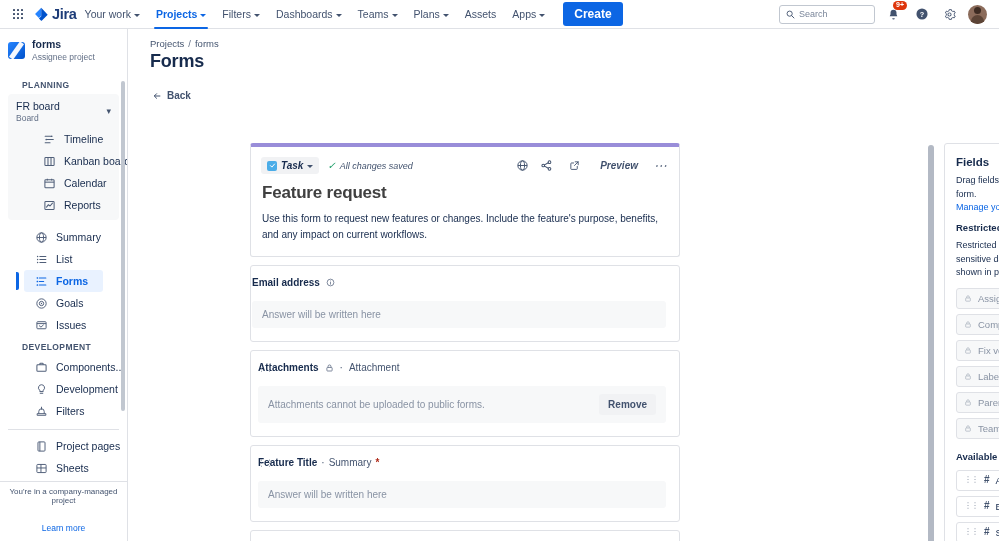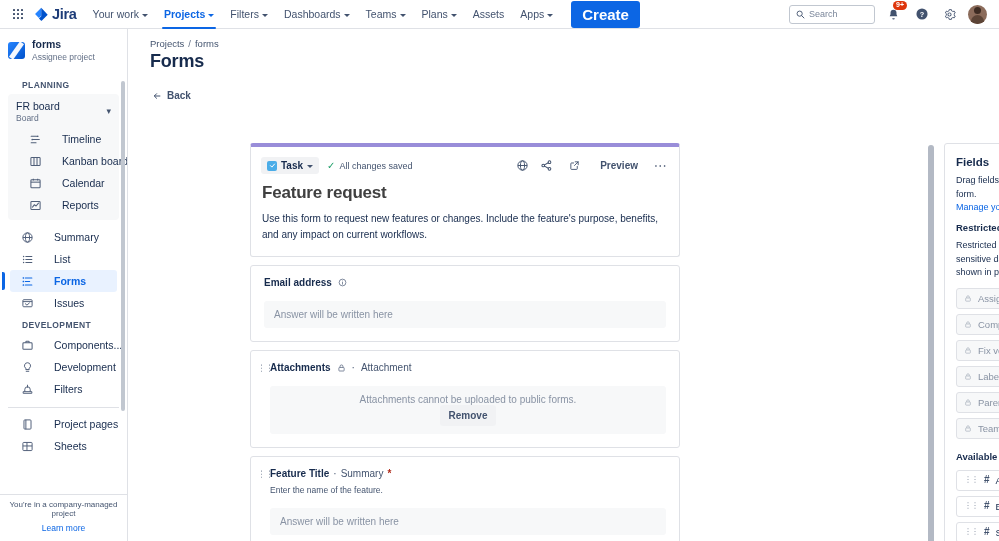--- a/index.html
+++ b/index.html
@@ -27,21 +27,21 @@
     display: flex; align-items: center; justify-content: center;
     border-radius: 3px; cursor: pointer;
   }
   .appswitch .grid {
     display: grid; grid-template-columns: repeat(3, 2.4px);
     grid-gap: 1.4px;
   }
   .appswitch .grid i { width: 2.4px; height: 2.4px; background: #42526e; border-radius: 0.5px; display:block;}
   .logo {
     display: flex; align-items: center; gap: 3px;
-    margin-left: 6px; margin-right: 8px; cursor: pointer;
+    margin-left: 6px; margin-right: 0; cursor: pointer;
   }
   .logo-mark { width: 15px; height: 15px; }
   .logo-text {
     font-size: 14.5px; font-weight: 700; color: #1d3c78;
     letter-spacing: -0.3px;
   }
   .navitems { display: flex; align-items: center; gap: 0; height: 29px; }
   .navitem {
     font-size: 10.5px; color: #42526e;
     padding: 0 8px; height: 29px;
@@ -57,32 +57,32 @@
   .caret {
     width: 0; height: 0;
     border-left: 3px solid transparent;
     border-right: 3px solid transparent;
     border-top: 3.4px solid currentColor;
     display: inline-block;
     position: relative; top: 1px;
   }
   .create-btn {
     background: #0c66e4; color: #fff;
-    font-size: 15px; font-weight: 600;
+    font-size: 12px; font-weight: 600;
     border: none; border-radius: 3px;
     padding: 5px 11px; margin-left: 10px;
     cursor: pointer;
   }
   .topnav-right {
     margin-left: auto;
     display: flex; align-items: center; gap: 9px;
     padding-right: 4px;
   }
   .searchbox {
-    width: 86px; height: 19px;
+    width: 96px; height: 19px;
     border: 1px solid #c1c7d0; border-radius: 3px;
     display: flex; align-items: center; gap: 4px;
     padding: 0 6px; background: #fff; cursor: text;
   }
   .searchbox .sph { font-size: 9px; color: #7a869a; }
   .icon-btn {
     width: 19px; height: 19px;
     display: flex; align-items: center; justify-content: center;
     border-radius: 50%; cursor: pointer; position: relative;
     color: #42526e;
@@ -153,22 +153,22 @@
   .sb-board-head {
     display: flex; align-items: center; padding: 2px 8px 4px 8px;
     cursor: pointer;
   }
   .sb-board-title { font-size: 10.5px; color: #172b4d; line-height: 1.3; font-weight: 400;}
   .sb-board-sub { font-size: 8.5px; color: #626f86; line-height: 1.3; }
   .sb-chev {
     margin-left: auto; color: #44546f; font-size: 9px; line-height: 1;
   }
   .sb-item {
-    display: flex; align-items: center; gap: 20px;
-    padding: 4px 10px; margin: 0 10px;
+    display: flex; align-items: center; gap: 8px;
+    padding: 4px 10px; margin: 0 24px;
     border-radius: 3px; cursor: pointer; position: relative;
     min-height: 22px;
   }
   .sb-item .lbl { font-size: 10.5px; color: #172b4d; white-space: nowrap; }
   .sb-item.selected { background: #e9f2ff; }
   .sb-item.selected .lbl { color: #0c66e4; font-weight: 600; }
   .sb-item.selected::before {
     content: ""; position: absolute; left: -8px; top: 2px; bottom: 2px;
     width: 2.5px; background: #0c66e4; border-radius: 0 2px 2px 0;
   }
@@ -179,21 +179,21 @@
     font-size: 6.5px; font-weight: 700; color: #5e4db2;
     background: #eae6ff; border-radius: 2px;
     padding: 1px 3px; letter-spacing: 0.3px; margin-left: 4px;
   }
   .sb-footer {
     border-top: 1px solid #dfe1e6;
     padding: 5px 6px 8px 6px; text-align: center;
     background: #fff;
   }
   .sb-footer .f1 { font-size: 8px; color: #44546f; }
-  .sb-footer .f2 { font-size: 8.5px; color: #0c66e4; margin-top: 5px; cursor: pointer; font-weight: 500;}
+  .sb-footer .f2 { font-size: 8.5px; color: #0c66e4; margin-top: 18px; cursor: pointer; font-weight: 500;}
   .sb-track {
     position: absolute; top: 52px; bottom: 52px; right: 2px; width: 4px;
   }
   .sb-thumb {
     position: absolute; top: 0; width: 4px; height: 330px;
     background: #c1c7d0; border-radius: 2px;
   }
 
   
   .main {
@@ -229,21 +229,21 @@
   }
   .form-card {
     background: #fff;
     border: 1px solid #dfe1e6;
     border-top: 4px solid #998dd9;
     border-radius: 3px;
     margin-bottom: 8px;
     padding: 10px 10px 14px 10px;
   }
   .form-toolbar {
-    display: flex; align-items: center; gap: 8px;
+    display: flex; align-items: center; gap: 8px; font-style: italic;
   }
   .type-pill {
     display: flex; align-items: center; gap: 4px;
     background: #f1f2f4; border-radius: 3px;
     padding: 3px 6px; cursor: pointer;
   }
   .type-pill .ti {
     width: 10px; height: 10px; border-radius: 2px;
     background: #4bade8; display: flex; align-items: center; justify-content: center;
   }
@@ -268,21 +268,21 @@
     font-size: 17px; font-weight: 600; color: #404040;
     margin: 9px 0 0 1px; letter-spacing: -0.2px;
   }
   .form-desc {
     font-size: 10px; color: #172b4d; line-height: 1.55;
     margin: 8px 0 0 1px; max-width: 400px;
   }
   .field-card {
     background: #fff; border: 1px solid #dfe1e6;
     border-radius: 3px; margin-bottom: 8px;
-    padding: 11px 13px 13px 13px;
+    padding: 11px 13px 13px 1px;
     position: relative;
   }
   .field-head {
     display: flex; align-items: center; gap: 6px;
     font-size: 10px; color: #172b4d;
     margin-left: 0px;
   }
   .drag-handle {
     position: absolute; left: 6px; top: 13px;
     color: #8993a4; font-size: 9px; line-height: 1;
@@ -298,21 +298,21 @@
   .answer-box {
     background: #f7f8f9; border: 1px solid transparent;
     border-radius: 3px; margin-top: 13px;
     padding: 7px 9px;
     font-size: 10px; color: #8993a4;
     min-height: 24px;
     display: flex; align-items: center;
     cursor: text;
   }
   .answer-box.disabled {
-    justify-content: space-between; align-items: center; flex-direction: column;
+    justify-content: space-between; align-items: center;
   }
   .remove-btn {
     background: #f1f2f4; color: #42526e;
     font-size: 10px; font-weight: 600;
     border: none; border-radius: 3px;
     padding: 5px 9px; cursor: pointer;
   }
 
   
   .outer-track {
@@ -547,20 +547,30 @@
               <line x1="8" y1="12" x2="16" y2="12"></line>
               <line x1="8" y1="18.5" x2="20" y2="18.5"></line>
             <rect x="3" y="4" width="2.8" height="3" rx="0.8" fill="currentColor" stroke="none"></rect>
             <rect x="3" y="10.5" width="2.8" height="3" rx="0.8" fill="currentColor" stroke="none"></rect>
             <rect x="3" y="17" width="2.8" height="3" rx="0.8" fill="currentColor" stroke="none"></rect>
           </svg>
         </span>
         <span class="lbl">Forms</span>
       </div>
 
+      <div class="sb-item">
+        <span class="ic">
+          <svg width="13" height="13" viewBox="0 0 24 24" fill="none" stroke="currentColor" stroke-width="1.8">
+            <circle cx="12" cy="12" r="8.6"></circle>
+              <circle cx="12" cy="12" r="4"></circle>
+              <circle cx="12" cy="12" r="1.2" fill="currentColor" stroke="none"></circle>
+          </svg>
+        </span>
+        <span class="lbl">Goals</span>
+      </div>
 
       <div class="sb-item">
         <span class="ic">
           <svg width="13" height="13" viewBox="0 0 24 24" fill="none" stroke="currentColor" stroke-width="1.8">
             <rect x="3.5" y="5" width="17" height="13" rx="1.6"></rect>
               <line x1="3.5" y1="8.5" x2="20.5" y2="8.5"></line>
             <polyline points="8,12.5 11,15 15.5,11" stroke-linecap="round" stroke-linejoin="round"></polyline>
           </svg>
         </span>
         <span class="lbl">Issues</span>
@@ -739,21 +749,20 @@
         </div>
 
         <div class="field-card">
           <span class="drag-handle">⋮⋮</span>
           <div class="field-head" style="margin-left:6px;gap:4px">
             <span class="fh-label">Feature Title</span>
             <span class="fh-type">·</span>
             <span class="fh-type">Summary</span>
               <span class="req">*</span>
           </div>
-          <div class="field-help" style="margin-left:6px">Enter the name of the feature.</div>
           <div class="answer-box" style="margin-left:6px">
             <span>Answer will be written here</span>
           </div>
         </div>
 
         <div class="field-card">
           
           
           
           

